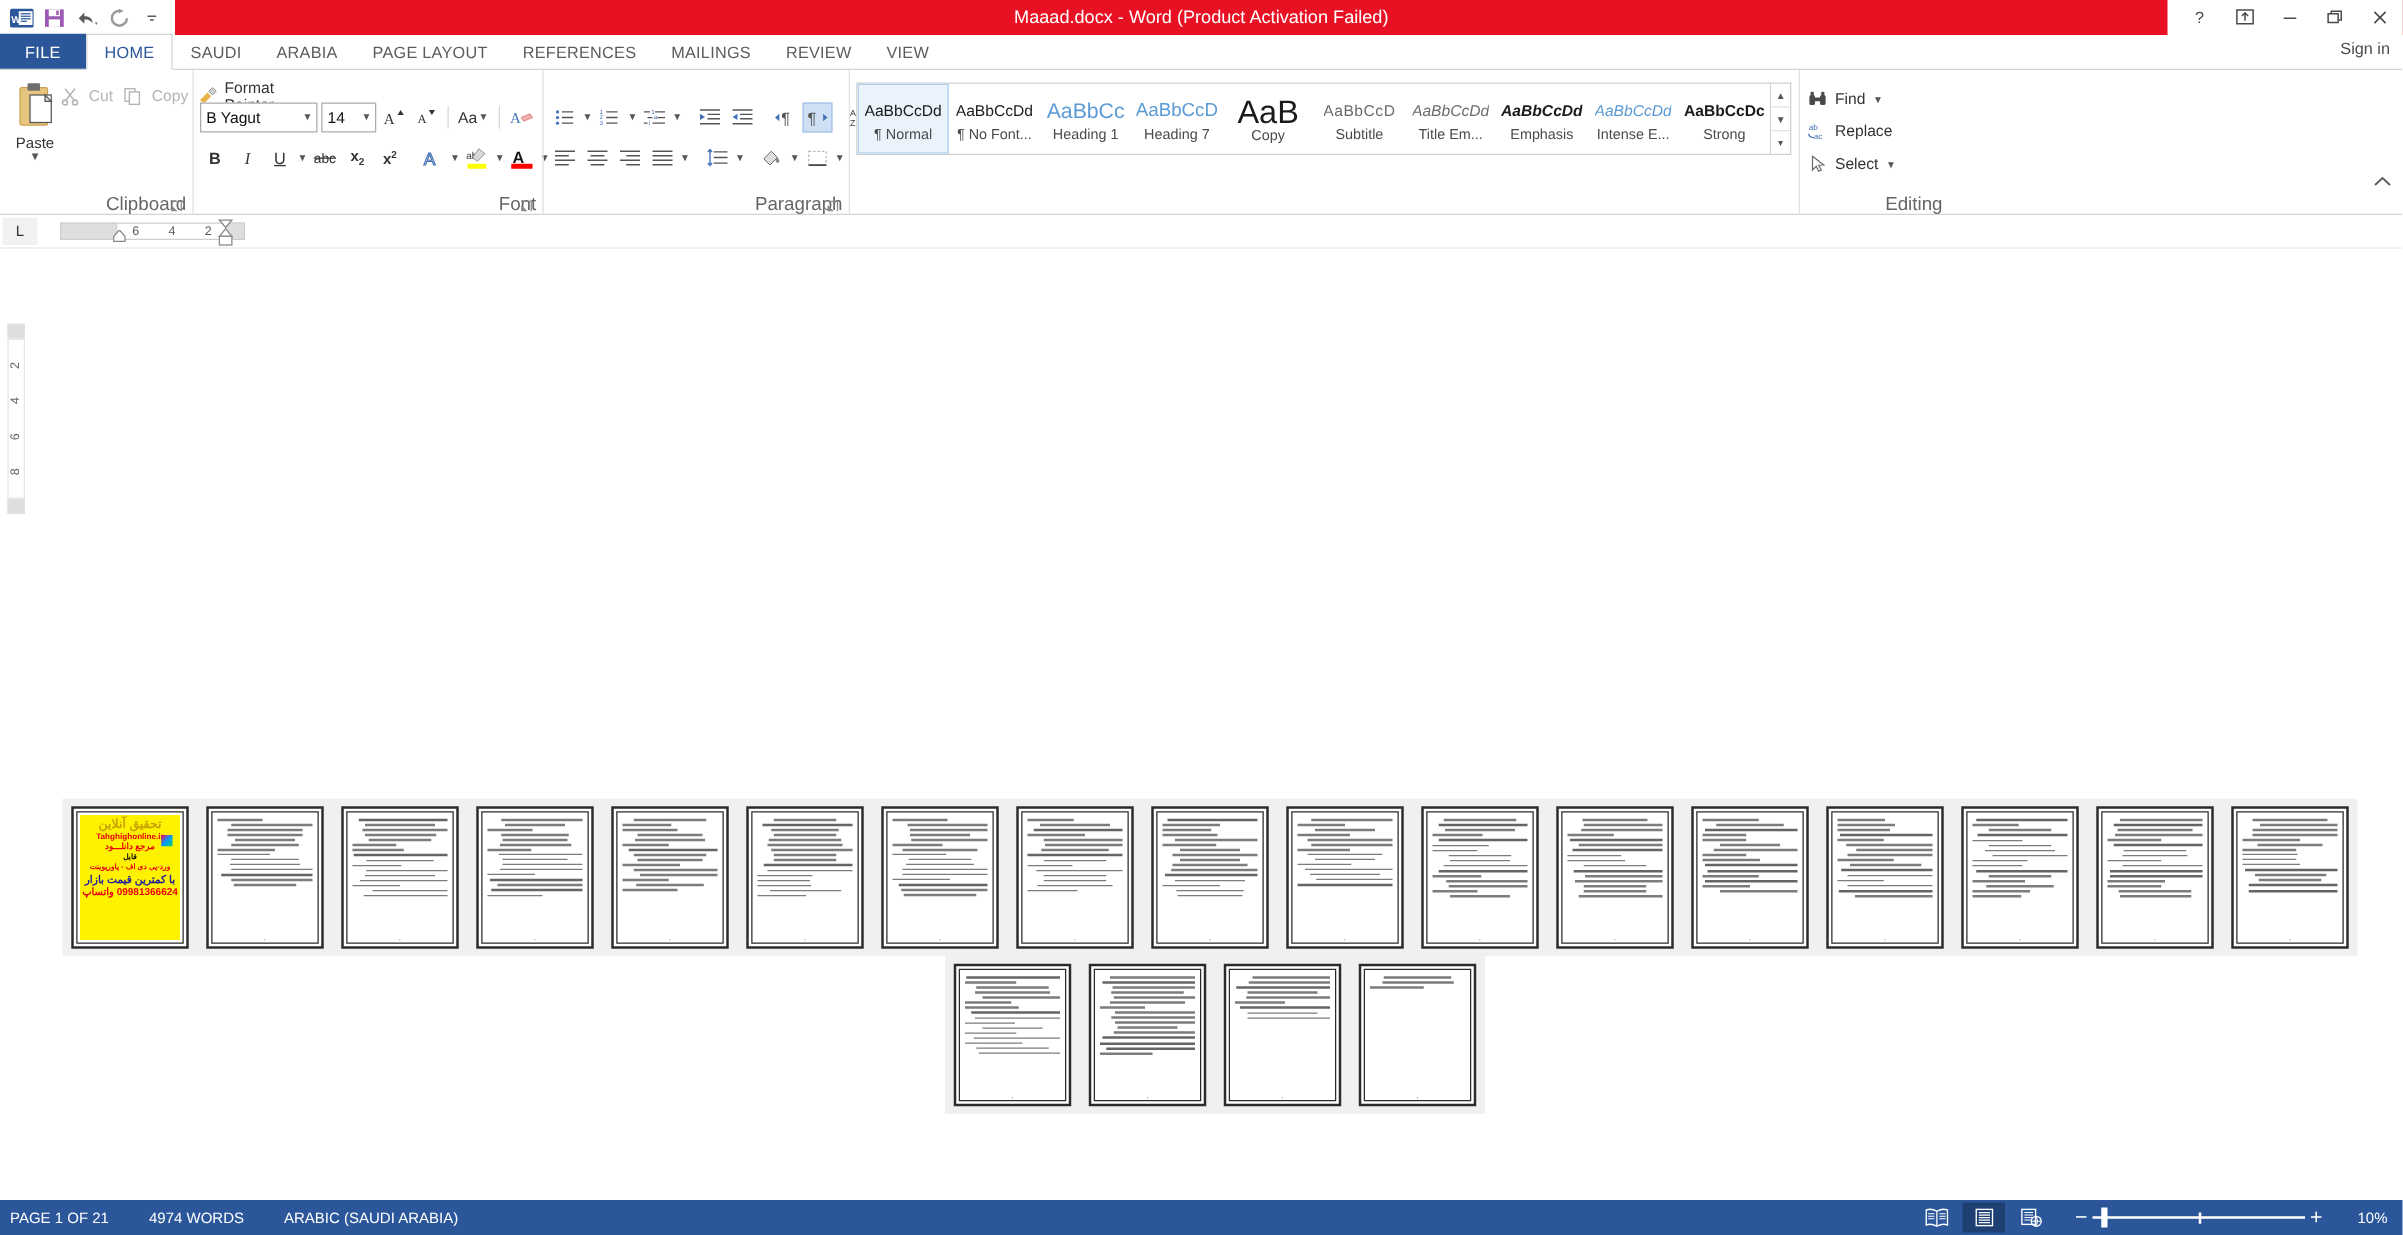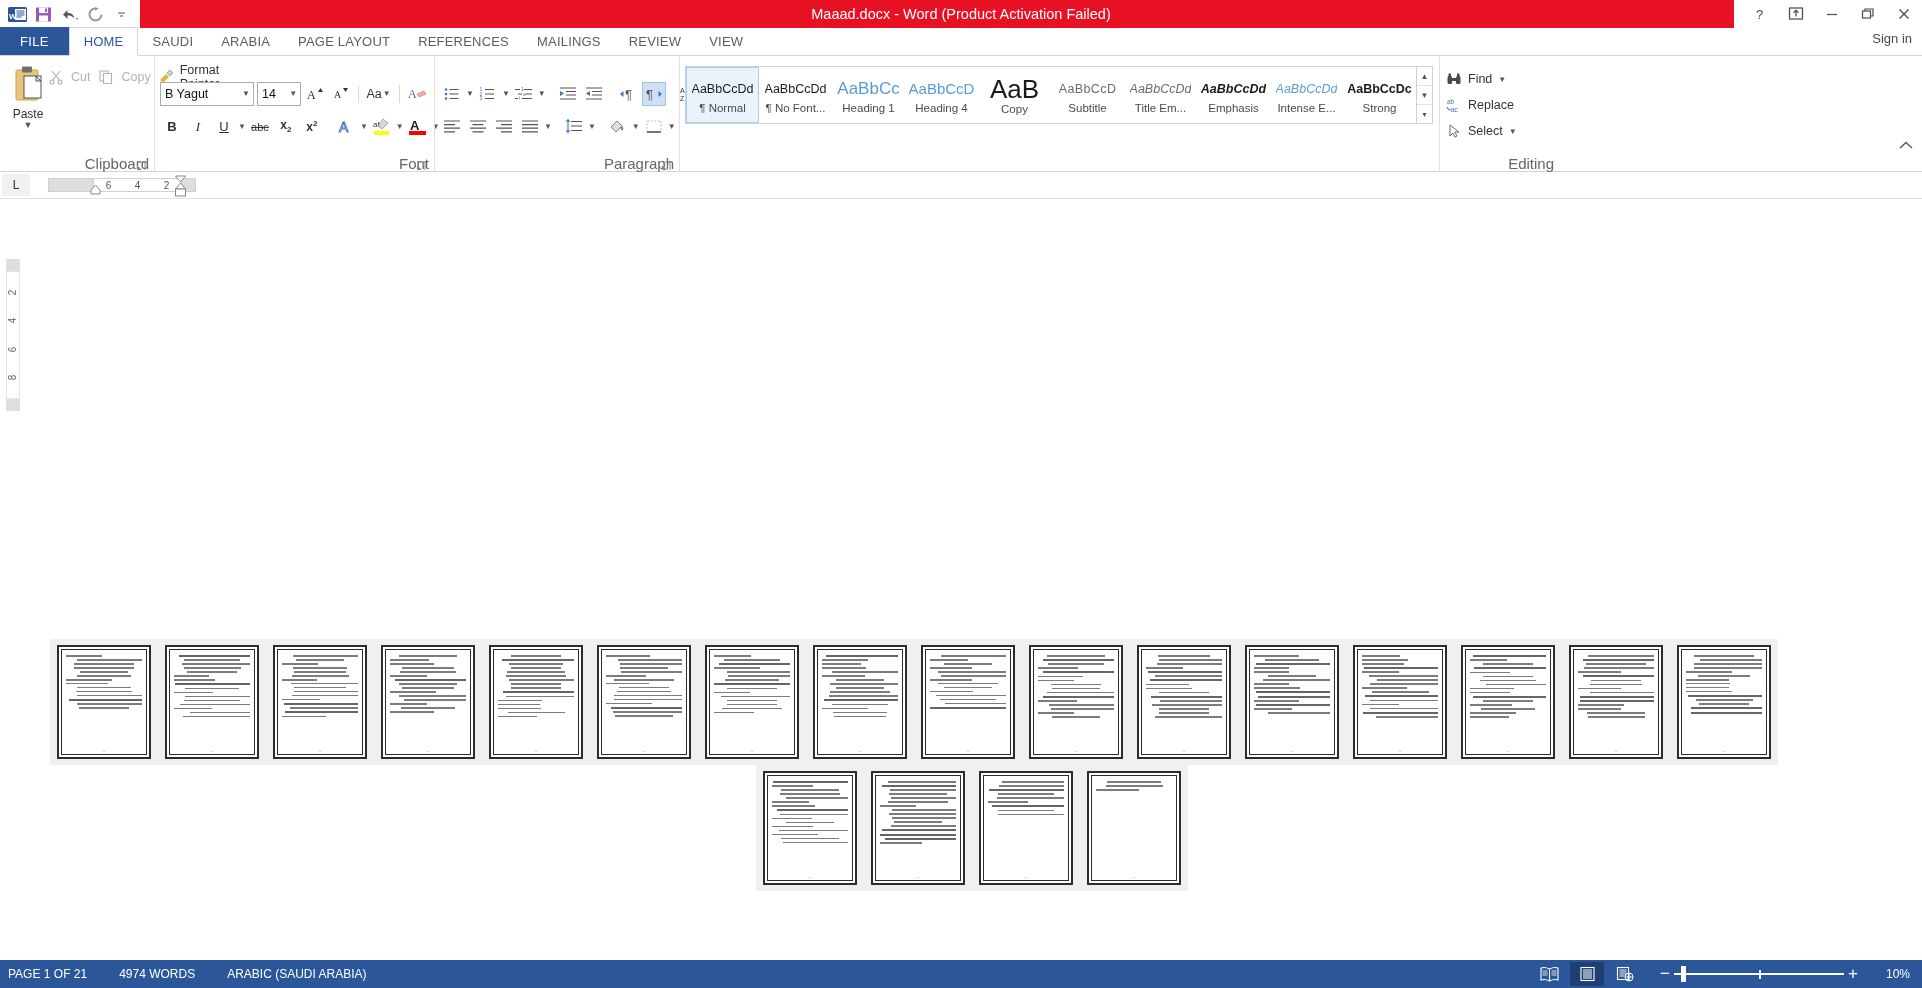--- a/index.html
+++ b/index.html
@@ -794,21 +794,21 @@
         <div class="style-item">
           <div class="style-prev" style="font-family:'Liberation Sans',sans-serif;color:#1a1a1a;">AaBbCcDd</div>
           <div class="style-name">¶ No Font...</div>
         </div>
         <div class="style-item">
           <div class="style-prev" style="font-size:17px;color:#5b9bd5;font-family:'Liberation Sans',sans-serif;">AaBbCc</div>
           <div class="style-name">Heading 1</div>
         </div>
         <div class="style-item">
           <div class="style-prev" style="font-size:15px;color:#5b9bd5;font-family:'Liberation Sans',sans-serif;">AaBbCcD</div>
-          <div class="style-name">Heading 4</div>
+          <div class="style-name">Heading 7</div>
         </div>
         <div class="style-item">
           <div class="style-prev" style="font-size:26px;color:#1a1a1a;font-family:'Liberation Sans',sans-serif;line-height:26px;height:28px;">AaB</div>
           <div class="style-name">Copy</div>
         </div>
         <div class="style-item">
           <div class="style-prev" style="color:#6b6b6b;letter-spacing:.4px;">AaBbCcD</div>
           <div class="style-name">Subtitle</div>
         </div>
         <div class="style-item">
@@ -913,20 +913,36 @@
   <div id="vruler">
     <span class="vr-num">2</span>
     <span class="vr-num">4</span>
     <span class="vr-num">6</span>
     <span class="vr-num">8</span>
   </div>
   <div id="vruler-bot"></div>
 
   <div id="pages-wrap">
     <div class="page-row" id="row1">
+        <div class="page-cell">
+          <div class="page">
+            <div id="cover">
+              <div id="cover-ad" style="background: rgb(255, 242, 0);">
+                <div class="ad-l1" dir="rtl">تحقیق آنلاین</div>
+                <div class="ad-l2" dir="rtl">Tahghighonline.ir</div>
+                <div class="ad-l3" dir="rtl">مرجع دانلـــود</div>
+                <div class="ad-l4" dir="rtl">فایل</div>
+                <div class="ad-l5" dir="rtl">ورد-پی دی اف - پاورپوینت</div>
+                <div class="ad-l6" dir="rtl">با کمترین قیمت بازار</div>
+                <div class="ad-l7" dir="rtl">09981366624 واتساپ</div>
+                <div class="ad-logo"></div>
+              </div>
+            </div>
+          </div>
+        </div>
         <div class="page-cell">
           <div class="page">
             <div class="page-inner">
               <div class="tline" style="width: 48%; margin-left: 0px;"></div>
               <div class="tline" style="width: 85%; margin-left: 15%;"></div>
               <div class="tline" style="width: 78%; margin-left: 11%;"></div>
               <div class="tline" style="width: 78%; margin-left: 11%;"></div>
               <div class="tline" style="width: 62%; margin-left: 19%;"></div>
               <div class="tline" style="width: 72%; margin-left: 14%;"></div>
               <div class="tline" style="width: 61%; margin-left: 0px;"></div>

